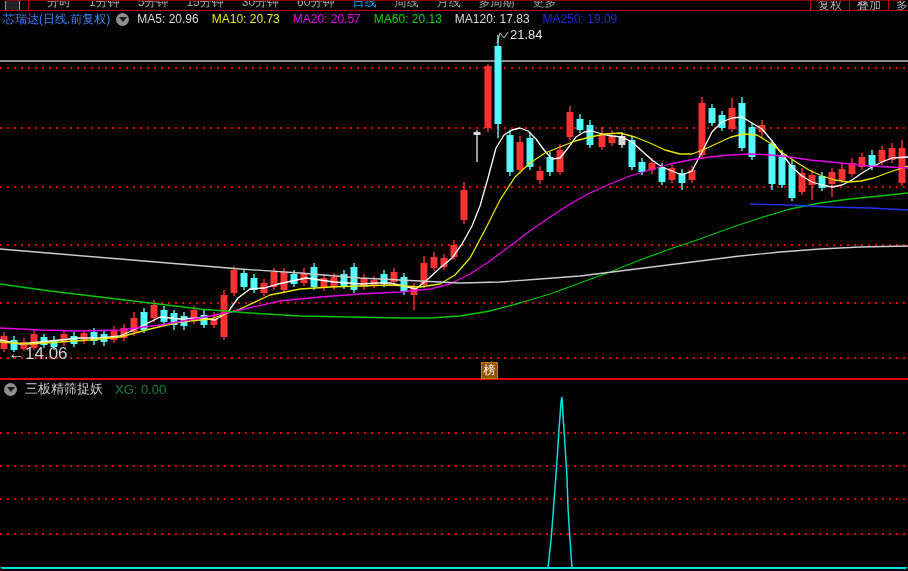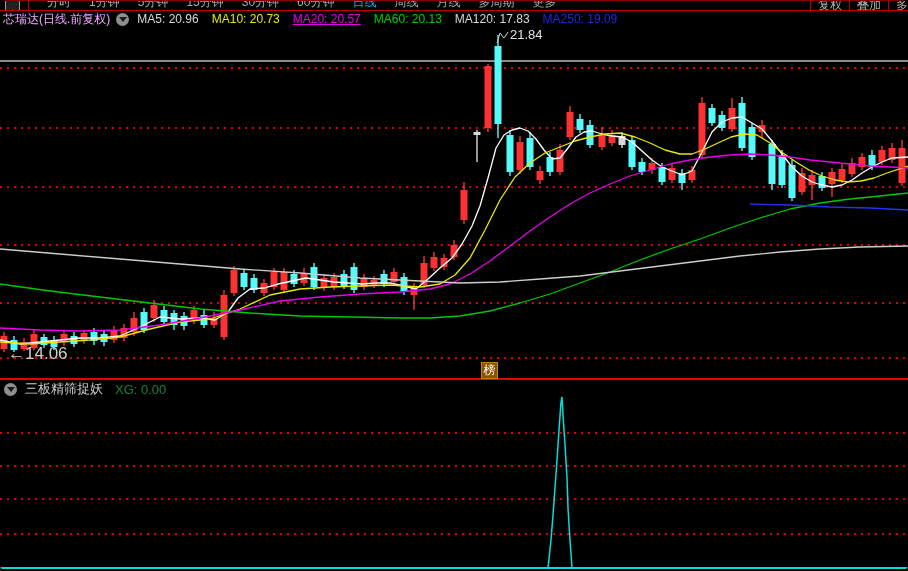--- a/index.html
+++ b/index.html
@@ -10,21 +10,21 @@
           border-top:1px solid #8a0000;border-bottom:1px solid #c00000;box-sizing:border-box;background:#000;}
   .tb-inner{display:flex;align-items:flex-start;margin-top:-7px;height:18px;}
   .tb-iconbox{width:13px;height:11px;margin:6px 6px 0 5px;border:1px solid #9a9a9a;background:#222;flex:none;}
   .tb-sep{width:1px;height:18px;background:#c00000;margin:3px 0 0 2px;flex:none;}
   .ptab{color:#a8a8a8;font-size:12px;line-height:16px;margin-left:18px;white-space:nowrap;cursor:default;}
   .ptab.active{color:#00b4ff;}
   .tb-right{position:absolute;left:810px;top:0;height:18px;display:flex;align-items:flex-start;margin-top:-4px;}
   .tbtn{color:#b0b0b0;font-size:12px;line-height:16px;padding:0 7px;border-left:1px solid #c00000;white-space:nowrap;}
   
   .infobar{position:absolute;left:0;top:11px;width:908px;height:16px;display:flex;align-items:center;background:#000;}
-  .stock-title{color:#f0abfc;font-size:12px;margin-left:3px;white-space:nowrap;}
+  .stock-title{color:#3b82f6;font-size:12px;margin-left:3px;white-space:nowrap;}
   .drop-icon{width:13px;height:13px;border-radius:50%;background:#8f8f8f;margin-left:6px;flex:none;
              display:flex;align-items:center;justify-content:center;}
   .drop-icon .tri{width:0;height:0;border-left:4px solid transparent;border-right:4px solid transparent;
                   border-top:5px solid #1a1a1a;margin-top:1px;}
   .ma-readout{display:flex;margin-left:8px;}
   .ma-item{font-size:12px;margin-right:13px;white-space:nowrap;}
   
   .high-label{position:absolute;left:510px;top:27px;color:#e2e2e2;font-size:13px;}
   .low-label{position:absolute;left:8px;top:344px;color:#cfcfcf;font-size:17px;}
   .lhb-badge{position:absolute;left:481px;top:362px;width:15px;height:15px;background:#8d5200;
@@ -69,21 +69,21 @@
   </div>
 
   <div class="infobar">
     <span class="stock-title">芯瑞达(日线.前复权)</span>
     <span class="drop-icon">
         <i class="tri"></i>
       </span>
     <span class="ma-readout" id="ma-readout">
         <span class="ma-item" style="color: rgb(216, 216, 216);">MA5: 20.96</span>
         <span class="ma-item" style="color: rgb(232, 232, 0);">MA10: 20.73</span>
-        <span class="ma-item" style="color: rgb(232, 0, 232); text-decoration: underline;">MA20: 20.57</span>
+        <span class="ma-item" style="color: rgb(232, 0, 232);">MA20: 20.57</span>
         <span class="ma-item" style="color: rgb(0, 210, 0);">MA60: 20.13</span>
         <span class="ma-item" style="color: rgb(216, 216, 216);">MA120: 17.83</span>
         <span class="ma-item" style="color: rgb(38, 38, 221);">MA250: 19.09</span>
       </span>
   </div>
 
   <svg id="chart-svg" width="908" height="571">
       <line x1="0" y1="68" x2="908" y2="68" stroke="#dd0000" stroke-width="1.6" stroke-dasharray="1.6 5.4" shape-rendering="crispEdges"></line>
       <line x1="0" y1="128" x2="908" y2="128" stroke="#dd0000" stroke-width="1.6" stroke-dasharray="1.6 5.4" shape-rendering="crispEdges"></line>
       <line x1="0" y1="187" x2="908" y2="187" stroke="#dd0000" stroke-width="1.6" stroke-dasharray="1.6 5.4" shape-rendering="crispEdges"></line>

